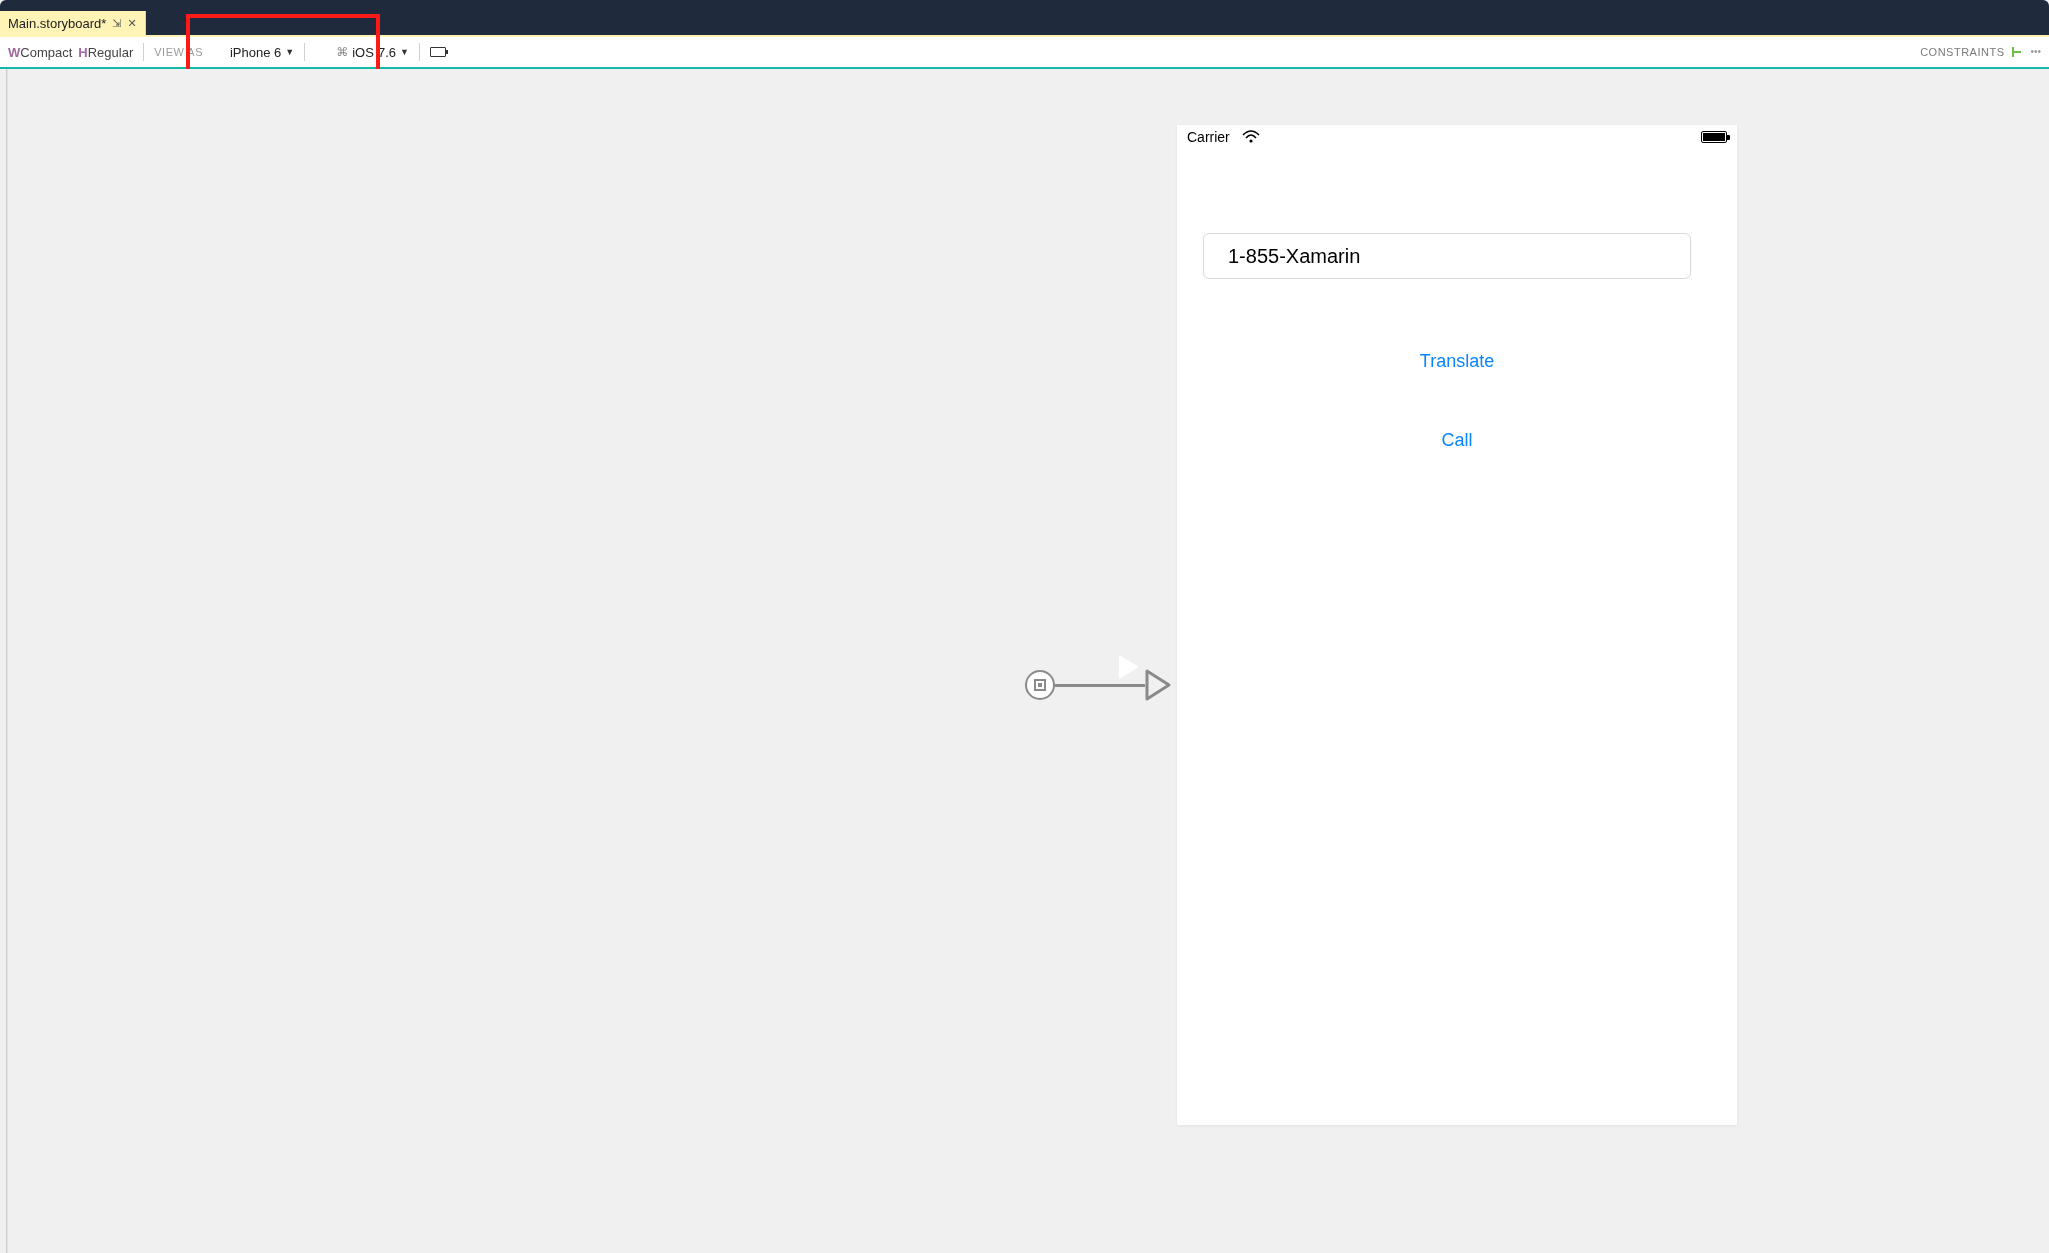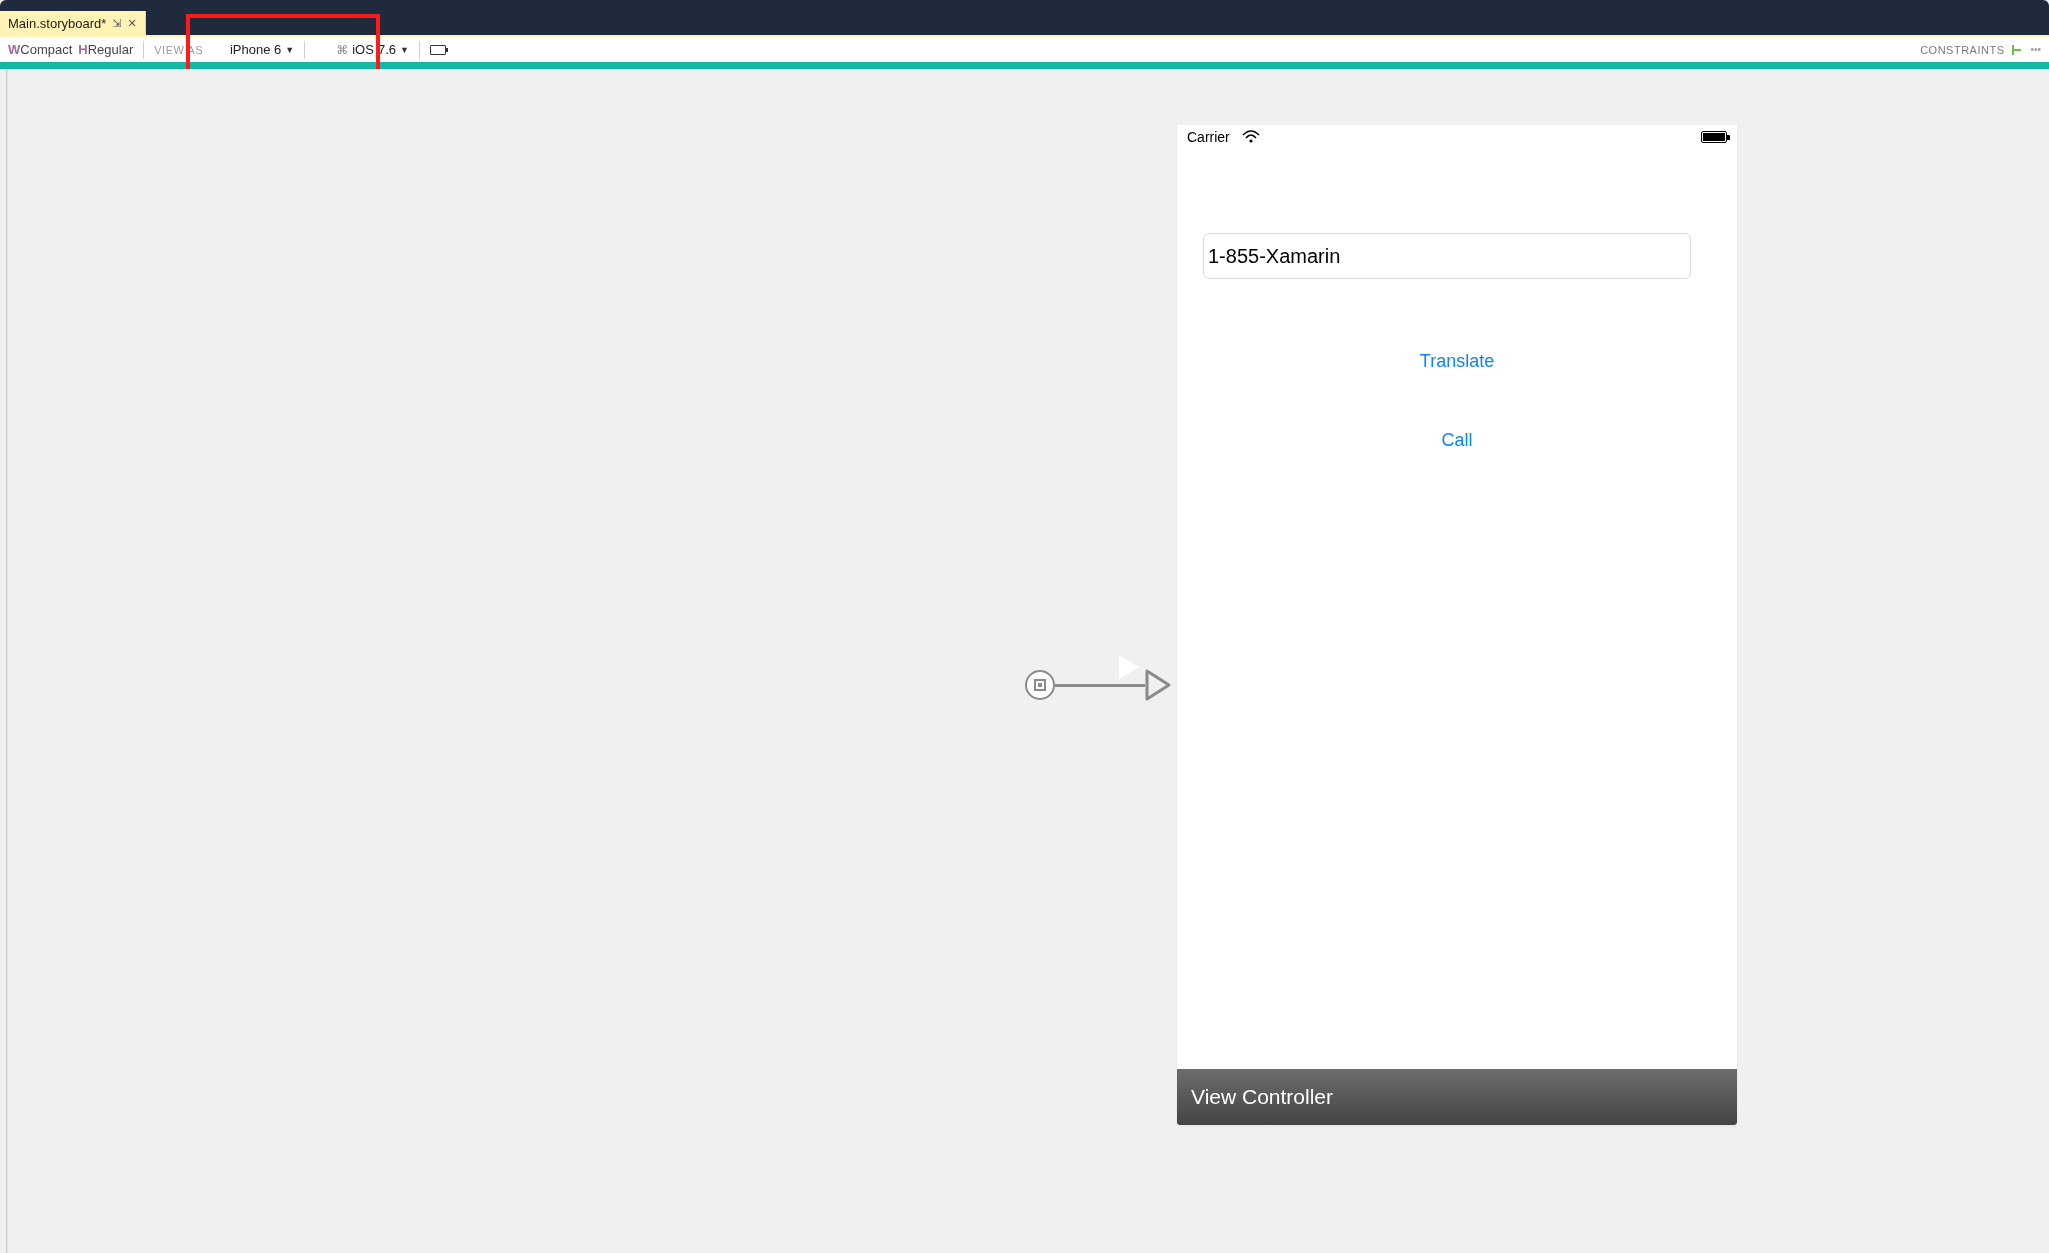--- a/index.html
+++ b/index.html
@@ -33,21 +33,21 @@
   .redbox {
     position: absolute;
     border: 4px solid #ff1a1a;
     pointer-events: none;
   }
 
   
   .toolbar {
     height: 32px;
     background: #ffffff;
-    border-bottom: 7px solid #14b8a6;
+    border-bottom: 2px solid #14b8a6;
     display: flex;
     align-items: center;
     padding: 0 8px;
     gap: 6px;
     font-size: 13px;
     color: #444;
   }
   .toolbar .sep { width: 1px; height: 18px; background: #d0d0d0; margin: 0 4px; }
   .toolbar .w { color: #a06aa0; font-weight: 600; }
   .toolbar .h { color: #a06aa0; font-weight: 600; }
@@ -119,21 +119,21 @@
   .battery .fill { position:absolute; left:1px; top:1px; bottom:1px; right:1px; background:#000; }
 
   .phone-body { padding: 24px 26px; }
   .phone-label { font-size: 24px; color: #000; margin-top: 130px; }
   .phone-input {
     margin-top: 60px;
     width: 488px;
     height: 46px;
     border: 1px solid #d9d9d9;
     border-radius: 6px;
-    padding: 0 4px;
+    padding: 0 24px;
     font-size: 20px;
     color: #000;
     background: #fff;
   }
   .phone-btn {
     margin-top: 72px;
     width: 100%;
     text-align: center;
     font-size: 18px;
     color: #0a84ff;
@@ -304,21 +304,18 @@
               </div>
           </div>
         </div>
 
         <div class="phone-body">
           <input class="phone-input" type="text" value="1-855-Xamarin" style="">
           <button class="phone-btn">Translate</button>
           <button class="phone-btn">Call</button>
         </div>
 
-        <div class="vc-bar">
-          <span>View Controller</span>
-        </div>
       </div>
 
     </div>
 
   </div>
 </div>
 
 </body></html>

